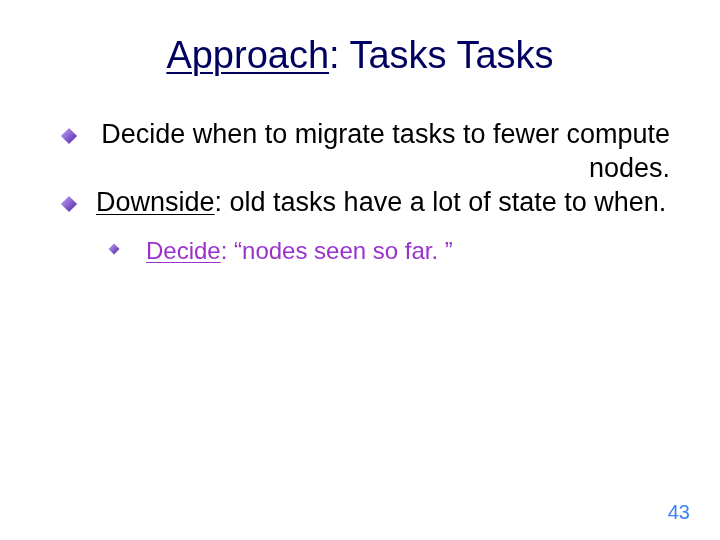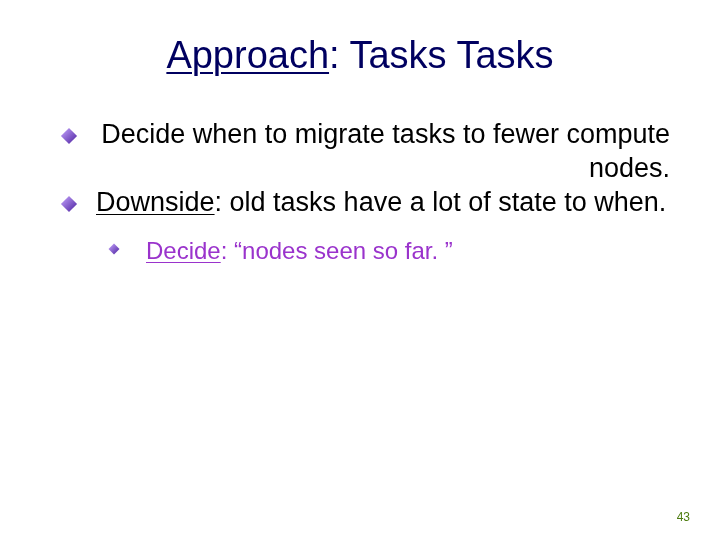--- a/index.html
+++ b/index.html
@@ -95,22 +95,22 @@
   }
   .sub-text .underlined {
     text-decoration: underline;
     text-decoration-thickness: 1.2px;
     text-underline-offset: 3px;
   }
   .slide-number {
     position: absolute;
     bottom: 16px;
     right: 30px;
-    font-size: 12px;
-    color: #4d7c0f;
+    font-size: 20px;
+    color: #3b82f6;
   }
 </style>
 </head>
 <body>
 
 <div class="slide">
 
   <div class="title">
     <span class="underlined">Approach</span><span>: Tasks Tasks</span>
   </div>

